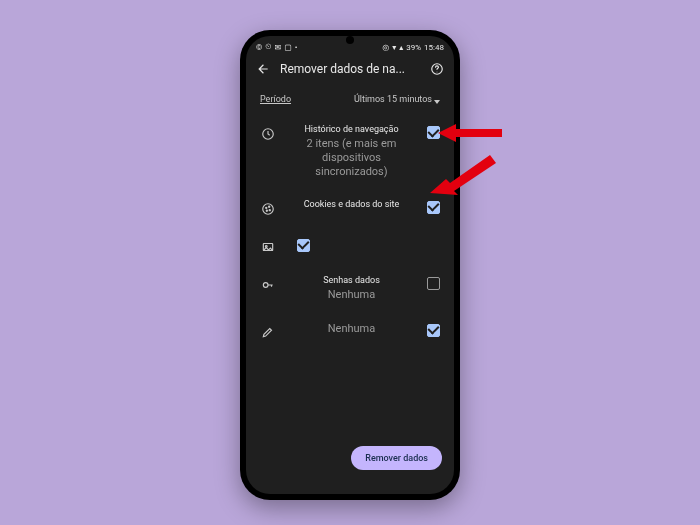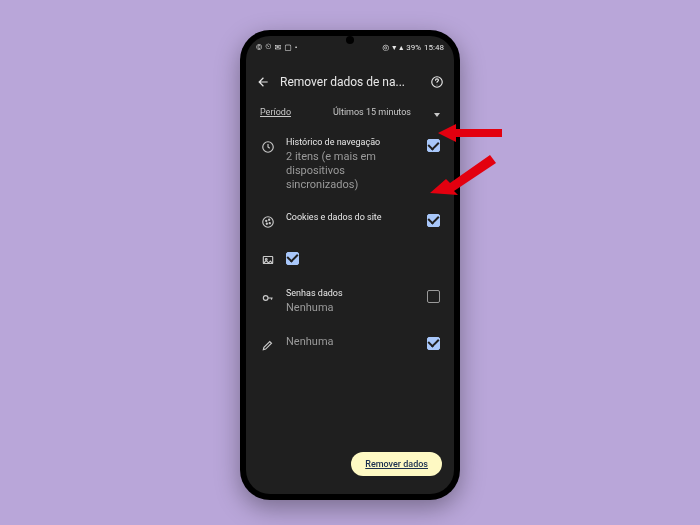--- a/index.html
+++ b/index.html
@@ -51,41 +51,41 @@
       font-size: 8px;
       color: #e6e6e6;
     }
     .status-left, .status-right { display: flex; gap: 3px; align-items: center; }
     .status-left span, .status-right span { font-size: 8px; }
     .header {
       display: flex;
       align-items: center;
       padding: 8px 10px;
       gap: 10px;
-      margin-top: 13px;
     }
     .back-arrow { width: 14px; height: 14px; display: flex; align-items: center; }
     .header-title { flex: 1; font-size: 12px; font-weight: 400; color: #e8e8e8; white-space: nowrap; overflow: hidden; text-overflow: ellipsis; }
     .help-icon { width: 14px; height: 14px; }
     .period-row {
       display: flex;
       align-items: center;
       justify-content: space-between;
       padding: 10px 14px 10px 14px;
       font-size: 9px;
     }
     .period-label { color: #c8c8c8; text-decoration: underline; }
-    .period-dropdown { display: flex; align-items: flex-end; gap: 23px; color: #c8c8c8; }
+    .period-dropdown { display: flex; align-items: flex-end; gap: 2px; color: #c8c8c8; }
     .period-dropdown .chev { width: 0; height: 0; border-left: 3px solid transparent; border-right: 3px solid transparent; border-top: 4px solid #c8c8c8; }
     .list { padding: 0 6px; }
     .item {
       display: flex;
       align-items: flex-start;
       padding: 10px 8px;
-      gap: 10px;
+      gap: 21px;
+      text-align: center;
     }
     .item-icon {
       width: 16px;
       height: 16px;
       flex-shrink: 0;
       margin-top: 2px;
       color: #c8c8c8;
       display: flex;
       align-items: center;
       justify-content: center;
@@ -111,29 +111,28 @@
     .checkbox.checked::after {
       content: "";
       width: 5px;
       height: 8px;
       border: solid #1f1f1f;
       border-width: 0 2px 2px 0;
       transform: rotate(45deg) translate(-1px,-1px);
     }
     .remove-btn {
       position: absolute;
-      bottom: 18px;
+      bottom: 24px;
       right: 12px;
-      background: #fef9c3;
+      background: #c4b5fd;
       color: #1a2e4f;
       font-size: 9px;
       padding: 7px 14px;
       border-radius: 16px;
       font-weight: 500;
-      text-decoration: underline;
     }
     .arrow {
       position: absolute;
       z-index: 20;
     }
     .arrow svg { display: block; }
   </style>
 </head>
 <body>
 

